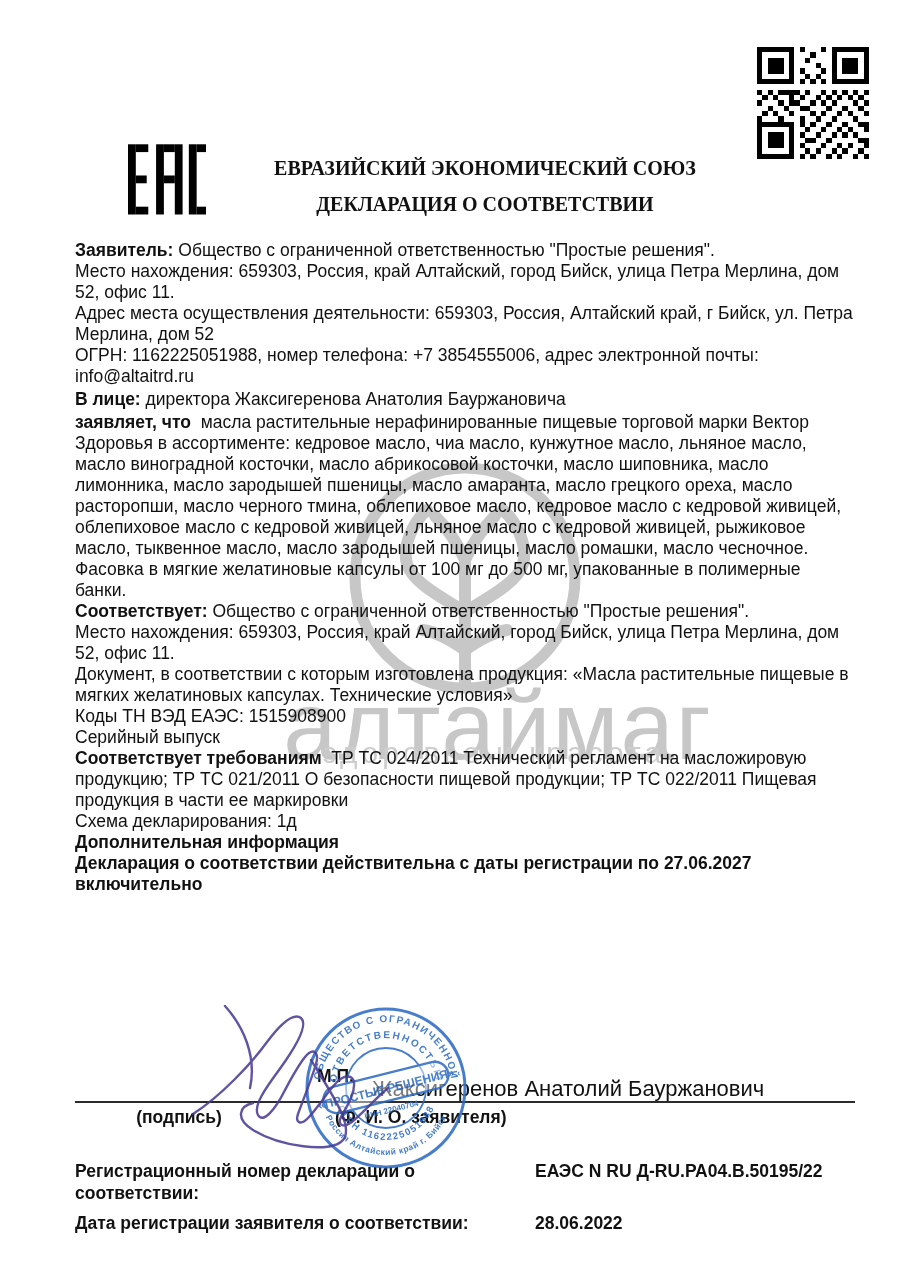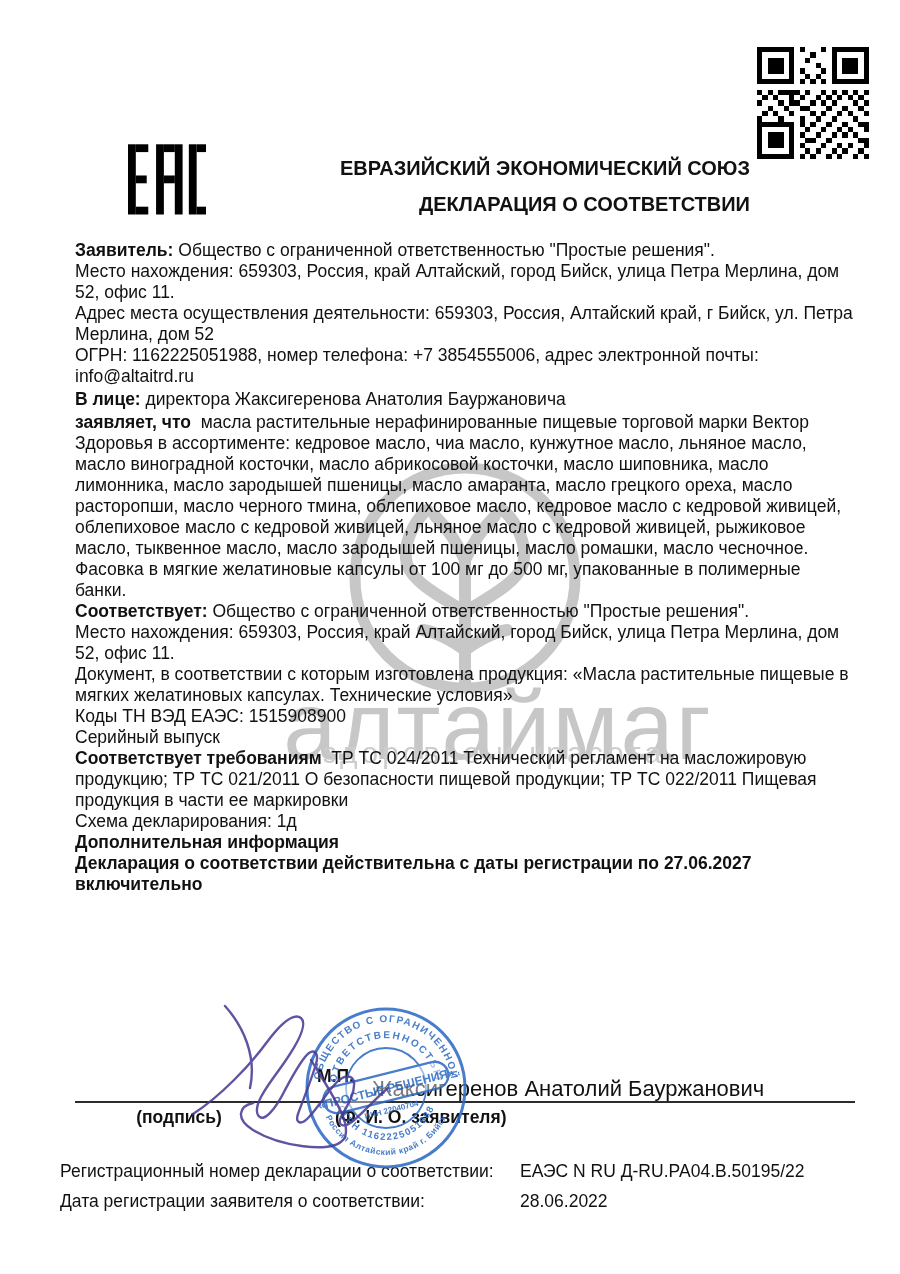--- a/index.html
+++ b/index.html
@@ -1,21 +1,21 @@
 <!DOCTYPE html>
 <html lang="ru"><head>
 <meta charset="utf-8">
 <style>
   html,body{margin:0;padding:0;background:#888;}
   .page{position:relative;width:900px;height:1274px;background:#ffffff;margin:0 auto;
         font-family:"Liberation Sans","DejaVu Sans",sans-serif;color:#111;overflow:hidden;}
   .abs{position:absolute;}
   
   .eac{left:128px;top:140px;width:78px;height:78px;z-index:2;}
-  .titles{left:220px;top:150px;width:530px;text-align:right;z-index:2;}
+  .titles{left:220px;top:150px;width:530px;text-align:center;z-index:2;font-family:Liberation Serif, serif;}
   .titles .t{font-size:20px;font-weight:bold;line-height:36px;white-space:nowrap;}
   .qr{left:757px;top:47px;width:112px;height:112px;z-index:2;background:#fff;}
   
   .wm{z-index:0;}
   .wm-circle{left:345px;top:458px;width:240px;height:240px;}
   .wm-brand{left:0;top:676px;width:900px;text-align:center;font-size:96px;font-weight:normal;
             color:#c7c7c7;letter-spacing:2px;line-height:100px;padding-left:48px;}
   .wm-tag{left:0;top:736px;width:900px;text-align:center;font-size:30px;color:#cdcdcd;
           letter-spacing:4px;line-height:34px;padding-left:44px;}
   
@@ -26,22 +26,22 @@
   b{font-weight:bold;}
   
   .sigline{left:75px;top:1101px;width:780px;border-top:2px solid #2b2b2b;z-index:1;}
   .mp{left:317px;top:1066px;font-size:17.5px;font-weight:bold;z-index:1;}
   .fio-name{left:372px;top:1076px;font-size:22px;z-index:1;white-space:nowrap;}
   .cap-sign{left:94px;top:1107px;width:170px;text-align:center;font-size:17.5px;font-weight:bold;z-index:1;}
   .cap-fio{left:335px;top:1107px;width:360px;text-align:left;font-size:17.5px;font-weight:bold;z-index:1;}
   .stampbox{left:302px;top:1004px;width:168px;height:168px;z-index:3;}
   .signbox{left:163px;top:998px;width:240px;height:152px;z-index:4;}
   
-  .footer{left:60px;top:1160px;width:780px;z-index:1;display:grid;
-          grid-template-columns:460px 1fr;row-gap:8px;font-size:17.5px;line-height:22px;font-weight:normal;}
+  .footer{left:75px;top:1160px;width:780px;z-index:1;display:grid;
+          grid-template-columns:460px 1fr;row-gap:8px;font-size:17.5px;line-height:22px;font-weight:bold;}
   .footer div{align-self:start;}
 </style>
 </head>
 <body>
 
 <div class="page">
 
   <div class="abs wm wm-circle">
     <svg width="240" height="240" viewBox="-120 -120 240 240">
       <g stroke="#c7c7c7" stroke-width="12" fill="none" stroke-linecap="round">

